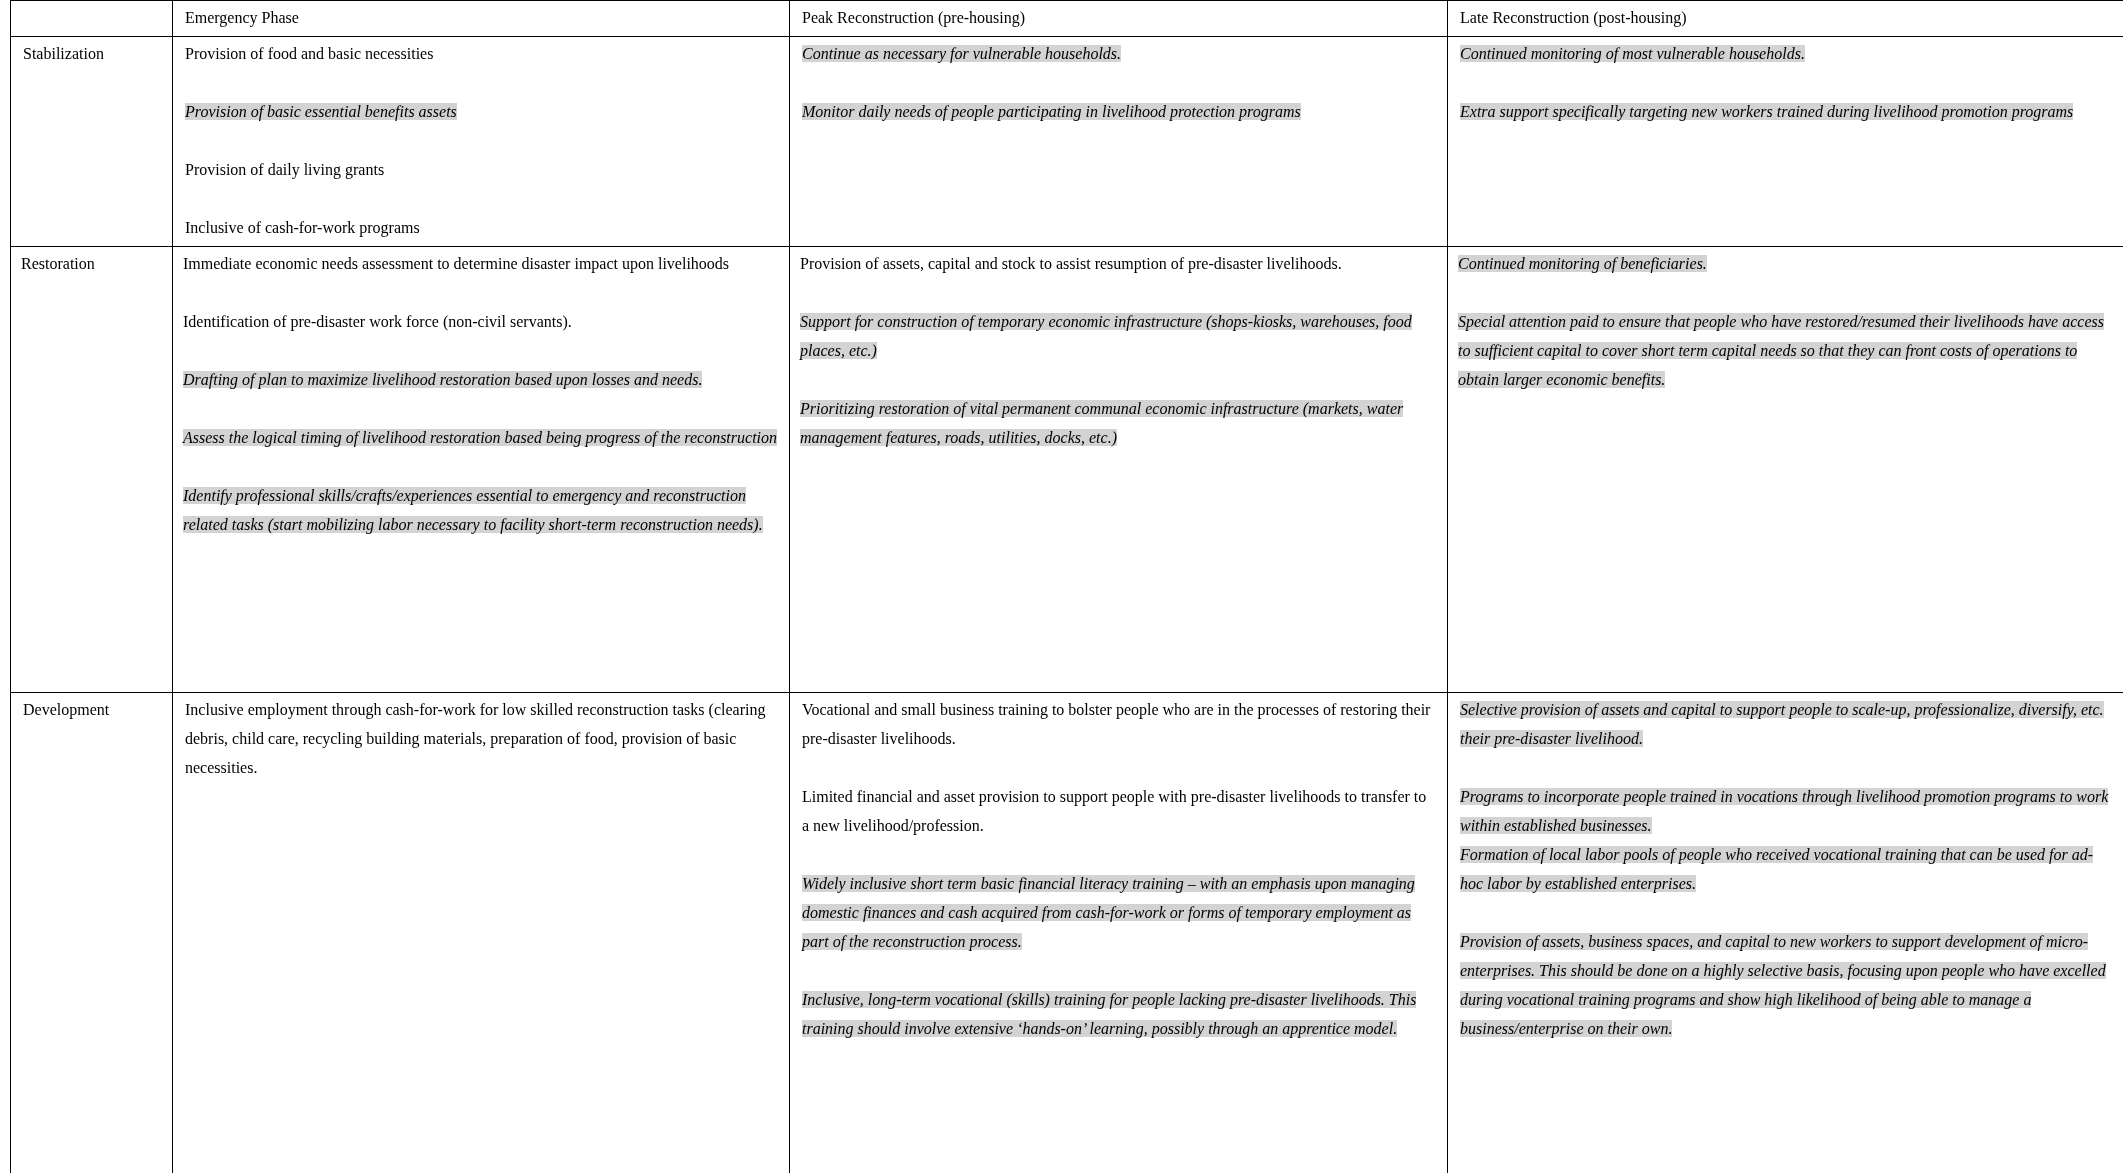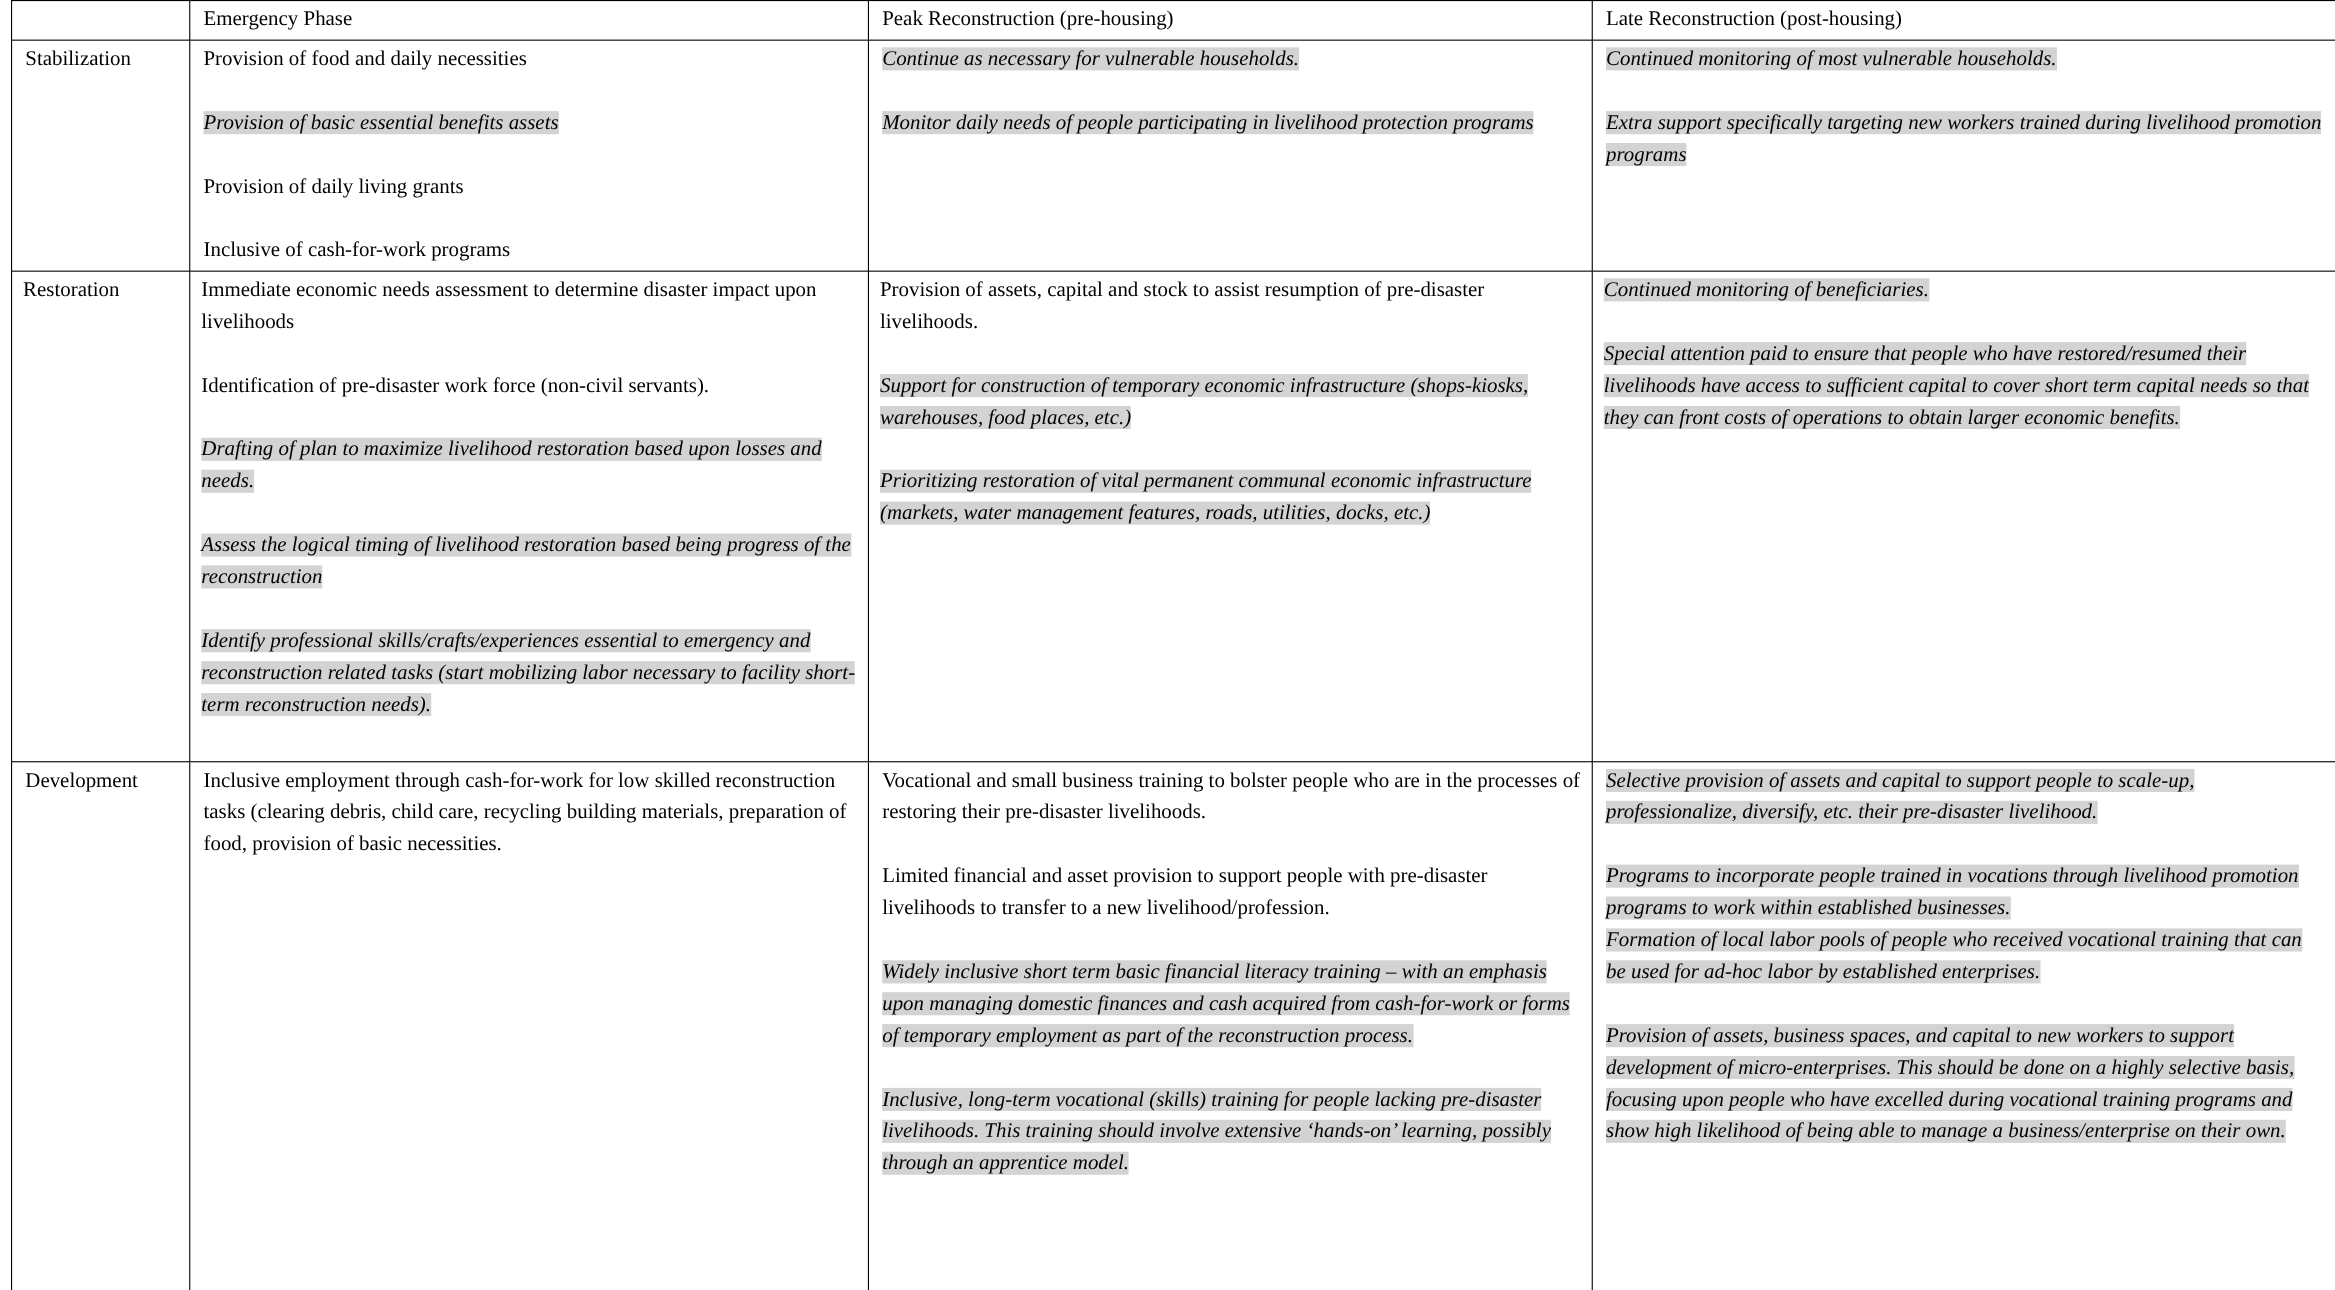--- a/index.html
+++ b/index.html
@@ -24,21 +24,21 @@
   table.phases {
     border-collapse: collapse;
     table-layout: fixed;
     width: 2113px;
   }
   table.phases th, table.phases td {
     border: 1px solid #000;
     vertical-align: top;
     text-align: left;
     padding: 2px 10px 4px 12px;
-    font-size: 19px;
+    font-size: 16px;
     line-height: 29px;
     font-weight: normal;
     overflow: hidden;
   }
   .col-label    { width: 162px; }
   .col-emergency{ width: 617px; }
   .col-peak     { width: 658px; }
   .col-late     { width: 676px; }
   thead th {
     font-weight: bold;
@@ -77,21 +77,21 @@
           <th></th>
           <th>Emergency Phase</th>
           <th>Peak Reconstruction (pre-housing)</th>
           <th>Late Reconstruction (post-housing)</th>
         </tr>
     </thead>
     <tbody id="table-body">
         <tr>
           <th class="row-label">Stabilization</th>
           <td>
-            <div class="para"><span>Provision of food and daily necessities</span></div>
+            <div class="para"><span>Provision of food and basic necessities</span></div>
             <div class="para"></div>
             <div class="para"><span class="hl">Provision of basic essential benefits assets</span></div>
             <div class="para"></div>
             <div class="para"><span>Provision of daily living grants</span></div>
             <div class="para"></div>
             <div class="para"><span>Inclusive of cash-for-work programs</span></div>
           </td>
           <td>
             <div class="para"><span class="hl">Continue as necessary for vulnerable households.</span></div>
             <div class="para"></div>

